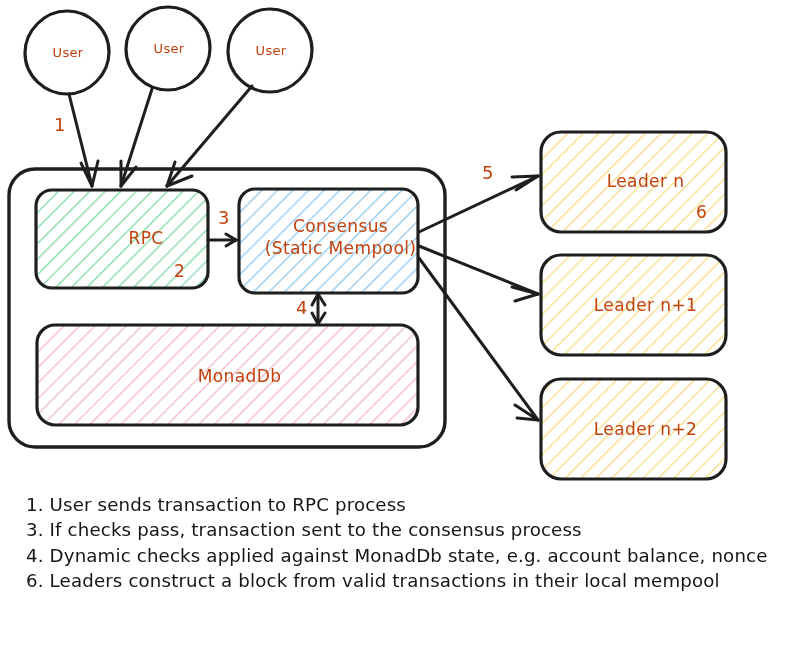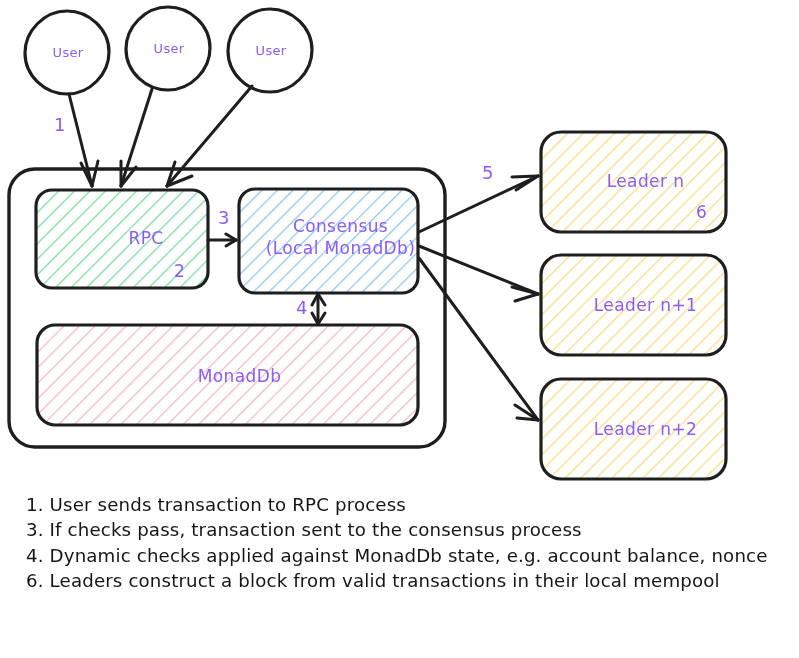--- a/index.html
+++ b/index.html
@@ -17,21 +17,21 @@
   }
   #canvas {
     position: absolute;
     inset: 0;
     width: 799px;
     height: 658px;
   }
   .lbl {
     position: absolute;
     font-family: "DejaVu Sans", sans-serif;
-    color: #8b5cf6;
+    color: #c2410c;
     white-space: pre;
     pointer-events: none;
   }
   .node-label {
     font-size: 17px;
     text-align: center;
     letter-spacing: 0.4px;
     margin-left: 12px;
   }
   .node-label.two-line { line-height: 1.28; }
@@ -169,21 +169,21 @@
 </svg>
 
 <div class="lbl user-label" style="left:38px; top:45px; width:60px;">User</div>
 <div class="lbl user-label" style="left:139px; top:41px; width:60px;">User</div>
 <div class="lbl user-label" style="left:241px; top:43px; width:60px;">User</div>
 
 <div class="lbl node-label" style="left:40px; top:228px; width:188px;">RPC</div>
 <div class="lbl corner-num" style="left:174px; top:261px;">2</div>
 
 <div class="lbl node-label two-line" style="left:239px; top:216px; width:179px;">Consensus</div>
-<div class="lbl node-label two-line" style="left:239px; top:238px; width:179px;">(Local MonadDb)</div>
+<div class="lbl node-label two-line" style="left:239px; top:238px; width:179px;">(Static Mempool)</div>
 
 <div class="lbl node-label" style="left:37px; top:366px; width:381px;">MonadDb</div>
 
 <div class="lbl node-label" style="left:541px; top:171px; width:185px;">Leader n</div>
 <div class="lbl corner-num" style="left:696px; top:202px;">6</div>
 <div class="lbl node-label" style="left:541px; top:295px; width:185px;">Leader n+1</div>
 <div class="lbl node-label" style="left:541px; top:419px; width:185px;">Leader n+2</div>
 
 <div class="lbl step-num" style="left:54px; top:114px;">1</div>
 <div class="lbl step-num" style="left:218px; top:207px;">3</div>

